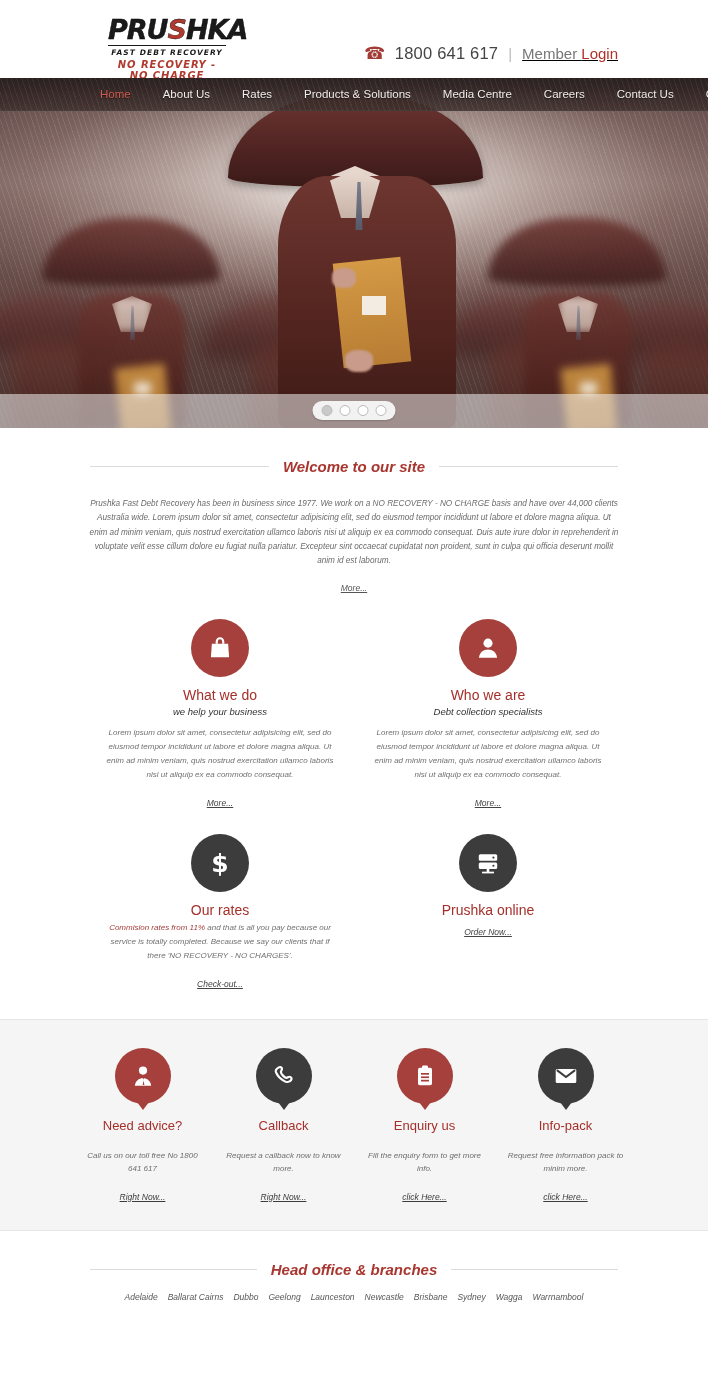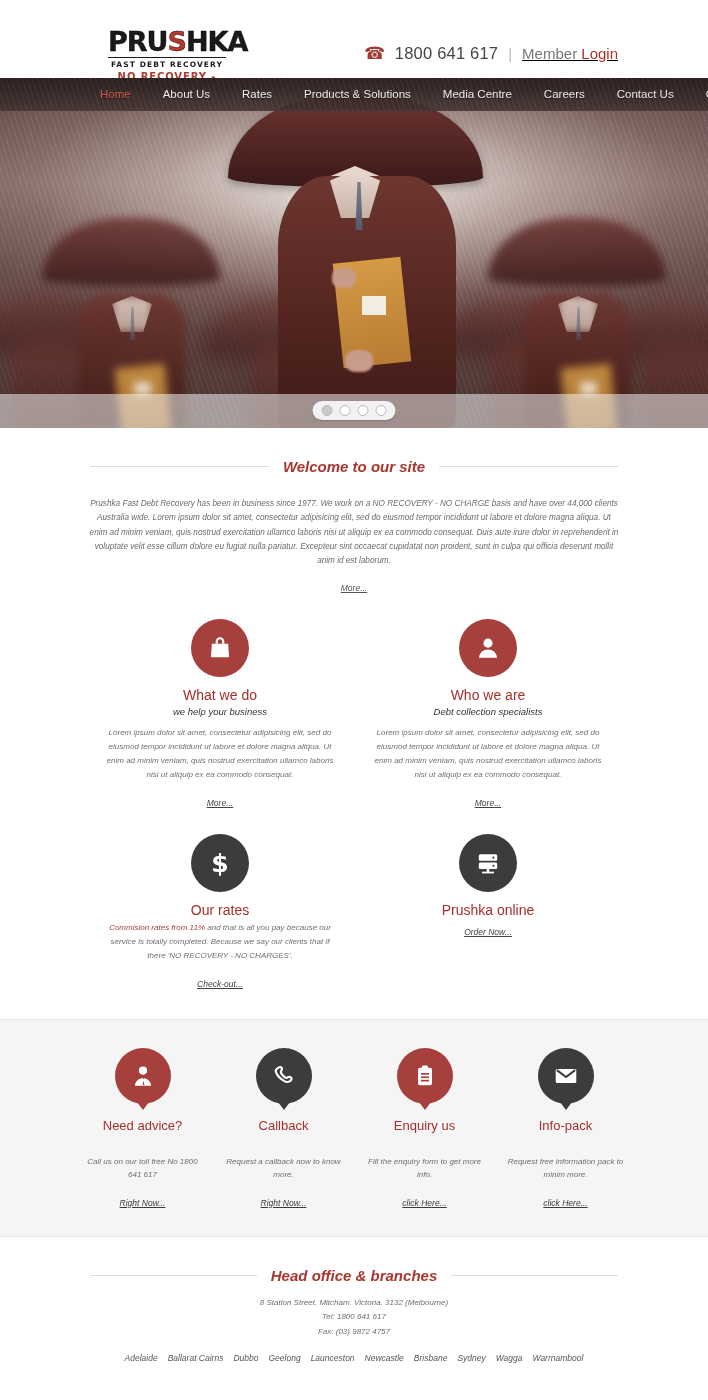--- a/index.html
+++ b/index.html
@@ -7,21 +7,21 @@
     width: 708px; height: 1400px;
     font-family: "Liberation Sans", sans-serif;
     background: #ffffff;
     overflow: hidden;
     position: relative;
   }
   .page { width: 708px; height: 1400px; position: relative; }
 
   
   .header { height: 78px; background: #fff; position: relative; }
-  .logo-wrap { position: absolute; left: 108px; top: 28px; width: 118px; }
+  .logo-wrap { position: absolute; left: 108px; top: 16px; width: 118px; font-style: italic; }
   .logo-main {
     font-family: "DejaVu Sans", sans-serif;
     font-weight: bold; font-size: 27px; letter-spacing: -1px;
     color: #1a1a1a; line-height: 1; text-align: center;
     -webkit-text-stroke: 0.4px #000;
   }
   .logo-main .dollar { color: #b03a2e; }
   .logo-sub1 {
     font-family: "DejaVu Sans", sans-serif;
     font-size: 7.5px; font-weight: bold; letter-spacing: 1.1px;
@@ -173,21 +173,21 @@
   .svc-badge { position: relative; width: 56px; height: 56px; margin: 0 auto 14px; }
   .svc-circle {
     width: 56px; height: 56px; border-radius: 50%;
     display: flex; align-items: center; justify-content: center; color: #fff;
   }
   .svc-tail {
     position: absolute; left: 50%; bottom: -6px; transform: translateX(-50%);
     width: 0; height: 0; border-left: 6px solid transparent;
     border-right: 6px solid transparent;
   }
-  .svc-title { font-size: 13px; color: #a5302b; margin-bottom: 22px; }
+  .svc-title { font-size: 13px; color: #a5302b; margin-bottom: 16px; }
   .svc-body { font-size: 8px; line-height: 1.7; color: #6e6e6e; font-style: italic; margin-bottom: 10px; }
   .svc-link { font-size: 8.5px; color: #3c3c3c; font-style: italic; text-decoration: underline; cursor: pointer; }
 
   
   .office-addr {
     text-align: center; font-size: 8px; color: #6e6e6e;
     font-style: italic; line-height: 1.8; margin-top: 12px;
   }
   .branches {
     display: flex; justify-content: center; gap: 10px; margin-top: 14px;
@@ -405,25 +405,20 @@
       <div class="svc-body">Request free  information pack to minim more.</div>
       <a class="svc-link">click Here...</a>
     </div>
   </div>
 
   <div class="section-title-row">
     <div class="rule"></div>
     <div class="section-title">Head office &amp; branches</div>
     <div class="rule"></div>
   </div>
-  <div class="office-addr">
-    <div>8 Station Street. Mitcham. Victoria. 3132 (Melbourne)</div>
-    <div>Tel: 1800 641 617</div>
-    <div>Fax: (03) 9872 4757</div>
-  </div>
   <div class="branches">
     <a class="branch">Adelaide</a>
     <a class="branch">Ballarat Cairns</a>
     <a class="branch">Dubbo</a>
     <a class="branch">Geelong</a>
     <a class="branch">Launceston</a>
     <a class="branch">Newcastle</a>
     <a class="branch">Brisbane</a>
     <a class="branch">Sydney</a>
     <a class="branch">Wagga</a>

